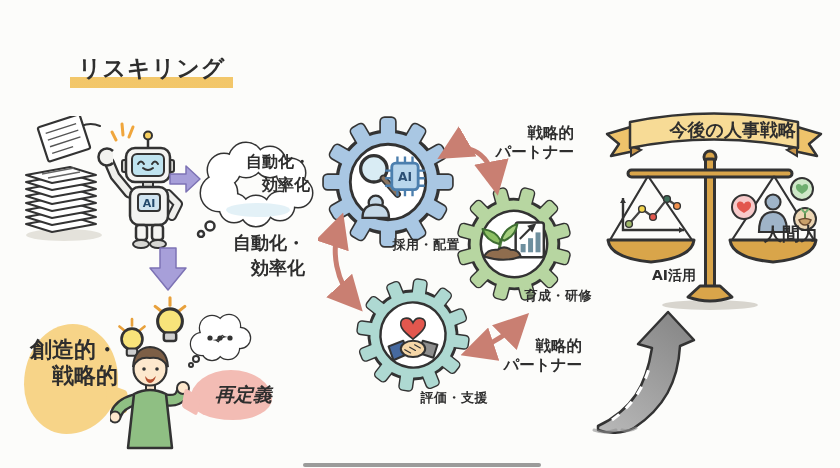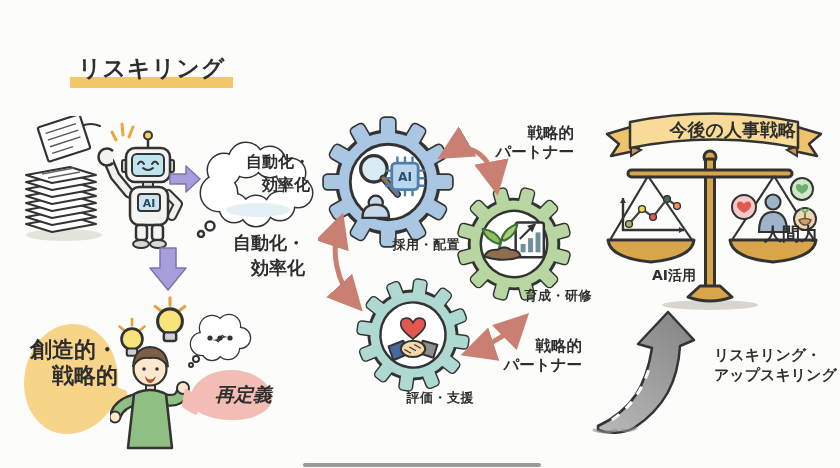--- a/index.html
+++ b/index.html
@@ -279,21 +279,21 @@
         <use href="#gearShape"></use>
       </g>
     <path d="M70 55 C66 46 53 48 55 58 C56 65 63 69 70 75 C77 69 84 65 85 58 C87 48 74 46 70 55 Z" fill="#e2574e" stroke="#333" stroke-width="2"></path>
     <g>
       <path d="M40 84 L58 77 L64 93 L46 101 Z" fill="#46699f" stroke="#333" stroke-width="2.5" stroke-linejoin="round"></path>
       <path d="M100 82 L82 77 L77 92 L95 98 Z" fill="#8e8e8e" stroke="#333" stroke-width="2.5" stroke-linejoin="round"></path>
       <ellipse cx="70" cy="87" rx="15" ry="10" fill="#f6d7a8" stroke="#333" stroke-width="2.5"></ellipse>
       <path d="M60 88 l7 4 M66 85 l7 4 M72 82 l7 4" stroke="#333" stroke-width="1.5" fill="none" stroke-linecap="round"></path>
     </g>
   </svg>
-  <div class="t ctr lbl-gear" style="left:350px;top:390px;width:124px;">評価・支援</div>
+  <div class="t ctr lbl-gear" style="left:364px;top:390px;width:124px;">評価・支援</div>
 
   <svg class="abs" style="left:318px;top:106px;" width="280" height="300" viewBox="0 0 280 300">
     <g fill="none" stroke="#c97f72" stroke-width="5" stroke-linecap="round">
       <path d="M38 198 C18 176 12 146 22 116" marker-start="url(#ah)" marker-end="url(#ah)"></path>
       <path d="M128 48 C152 34 172 48 178 80" marker-start="url(#ah)" marker-end="url(#ah)"></path>
       <path d="M204 214 C188 230 170 240 152 246" marker-start="url(#ah)" marker-end="url(#ah)"></path>
     </g>
   </svg>
 
   <div class="t ctr lbl-partner" style="left:462px;top:124px;width:112px;">
@@ -361,20 +361,16 @@
     <defs>
       <linearGradient id="roadGrad" x1="0" y1="1" x2="0.6" y2="0">
         <stop offset="0" stop-color="#b9b9b9"></stop>
         <stop offset="1" stop-color="#8b8b8b"></stop>
       </linearGradient>
     </defs>
     <path d="M10 122 C44 106 58 82 64 44 L50 40 L80 8 L106 36 L92 42 C90 78 76 104 46 124 C34 130 20 130 10 126 Z" fill="url(#roadGrad)" stroke="#333" stroke-width="2.5" stroke-linejoin="round"></path>
     <path d="M24 116 C44 102 56 84 63 58" stroke="#fff" stroke-width="3" stroke-dasharray="9 9" fill="none"></path>
     <path d="M6 126 q10 4 22 0 M34 126 q8 2 14 -2" stroke="#8f8f8f" stroke-width="3" fill="none" opacity=".6" stroke-linecap="round"></path>
   </svg>
-  <div class="t" style="left:714px;top:345px;width:126px;font-size:15px;line-height:20px;">
-    <div>リスキリング・</div>
-    <div>アップスキリング</div>
-  </div>
 
   <div class="bottom-bar" style="left:303px;top:463px;width:238px;height:4px;"></div>
 
 </div>
 
 </body></html>

